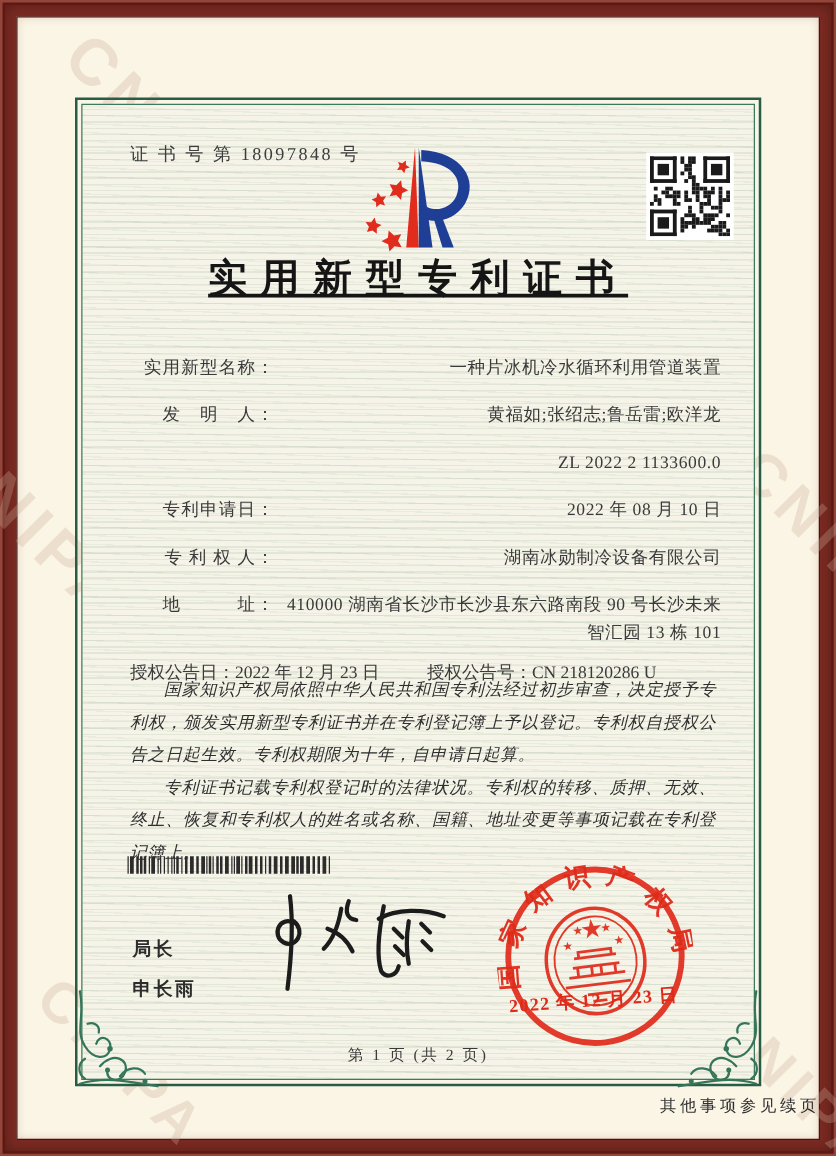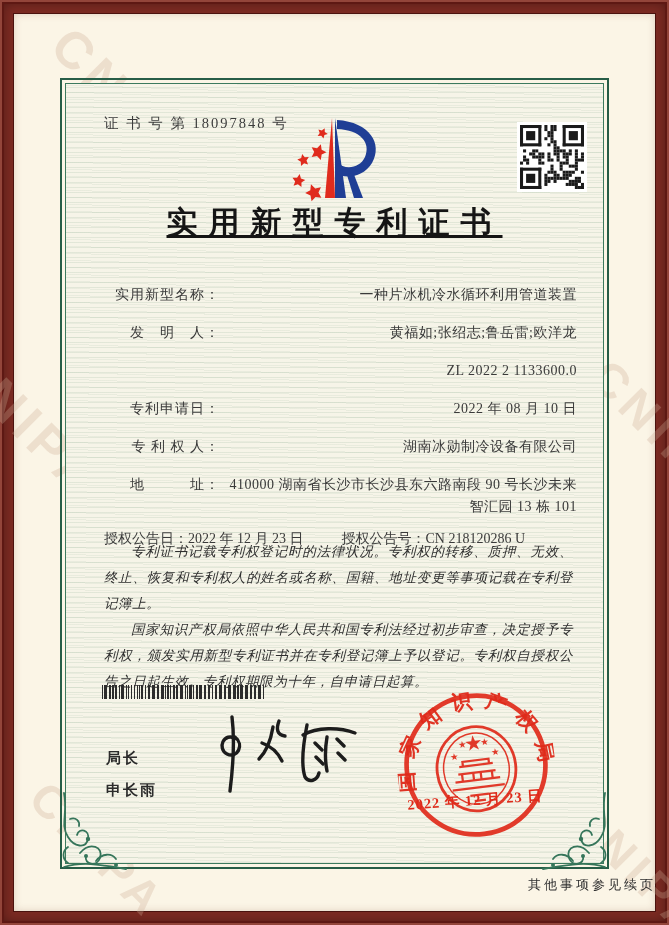--- a/index.html
+++ b/index.html
@@ -31,21 +31,21 @@
   .fvalue{flex:1;letter-spacing:.5px;}
   .frow-double{display:flex;margin-bottom:0;line-height:22px;}
   .fpair{white-space:nowrap;}
   .fpair+.fpair{margin-left:38px;}
   .paras{position:absolute;left:38px;right:30px;top:455px;font-size:13.5px;color:#2f2f2f;
          line-height:26px;text-align:justify;letter-spacing:.6px;font-style:italic;}
   .paras p{margin:0;text-indent:2em;}
   .barcode{position:absolute;left:36px;top:601px;height:14px;display:flex;align-items:stretch;}
   .barcode i{display:block;background:#2c2c2c;}
   .signer{position:absolute;left:40px;top:660px;font-size:15px;font-weight:bold;color:#2c2c2c;
-          font-family:Liberation Mono, monospace;line-height:32px;letter-spacing:2px;}
+          font-family:Liberation Serif, serif;line-height:32px;letter-spacing:2px;}
   .sig{position:absolute;left:133px;top:625px;}
   .seal{position:absolute;left:331px;top:606px;transform:rotate(-7deg);}
   .seal-date{position:absolute;left:330px;top:707px;width:158px;text-align:center;
              color:#df2a1a;font-size:14.5px;font-weight:bold;letter-spacing:1px;transform:rotate(-4deg);}
   .page-num{position:absolute;top:752px;width:100%;text-align:center;font-size:12.5px;color:#3a3a3a;letter-spacing:2px;}
   .note{position:absolute;top:863px;width:100%;text-align:right;font-size:13px;color:#2f2f2f;letter-spacing:3px;}
   .fl{position:absolute;width:84px;height:84px;}
   .fl-bl{left:-10px;bottom:-10px;}
   .fl-br{right:-10px;bottom:-10px;transform:scaleX(-1);}
 </style>
@@ -274,22 +274,22 @@
             <span class="flabel">地　　　址：</span>
             <span class="fvalue" style="max-width:392px;">410000 湖南省长沙市长沙县东六路南段 90 号长沙未来智汇园 13 栋 101</span>
           </div>
         <div class="frow-double">
           <span class="fpair"><span>授权公告日：</span><span>2022 年 12 月 23 日</span></span>
           <span class="fpair"><span>授权公告号：</span><span>CN 218120286 U</span></span>
         </div>
       </div>
 
       <div class="paras">
+        <p>国家知识产权局依照中华人民共和国专利法经过初步审查，决定授予专利权，颁发实用新型专利证书并在专利登记簿上予以登记。专利权自授权公告之日起生效。专利权期限为十年，自申请日起算。</p>
         <p>专利证书记载专利权登记时的法律状况。专利权的转移、质押、无效、终止、恢复和专利权人的姓名或名称、国籍、地址变更等事项记载在专利登记簿上。</p>
-        <p>国家知识产权局依照中华人民共和国专利法经过初步审查，决定授予专利权，颁发实用新型专利证书并在专利登记簿上予以登记。专利权自授权公告之日起生效。专利权期限为十年，自申请日起算。</p>
       </div>
 
       <div class="barcode" id="barcode">
           <i style="width: 1px; margin-right: 1px;"></i>
           <i style="width: 3px; margin-right: 2px;"></i>
           <i style="width: 2px; margin-right: 1px;"></i>
           <i style="width: 2px; margin-right: 1px;"></i>
           <i style="width: 2px; margin-right: 2px;"></i>
           <i style="width: 1px; margin-right: 1px;"></i>
           <i style="width: 3px; margin-right: 2px;"></i>
@@ -372,17 +372,18 @@
           <g stroke="#df2a1a" stroke-width="2.4" fill="none">
             <path d="M62,80 h36 M60,88 h40 M56,96 h48 M52,104 h56"></path>
             <path d="M66,80 v-5 h28 v5"></path>
             <path d="M64,88 v8 M76,88 v8 M84,88 v8 M96,88 v8"></path>
             <path d="M70,112 h20 M74,118 h12"></path>
           </g>
         </g>
       </svg>
       <div class="seal-date">2022 年 12 月 23 日</div>
 
+      <div class="page-num">第 1 页 (共 2 页)</div>
     </div>
 
     <div class="note">其他事项参见续页</div>
   </div>
 </div>
 
 </body></html>

